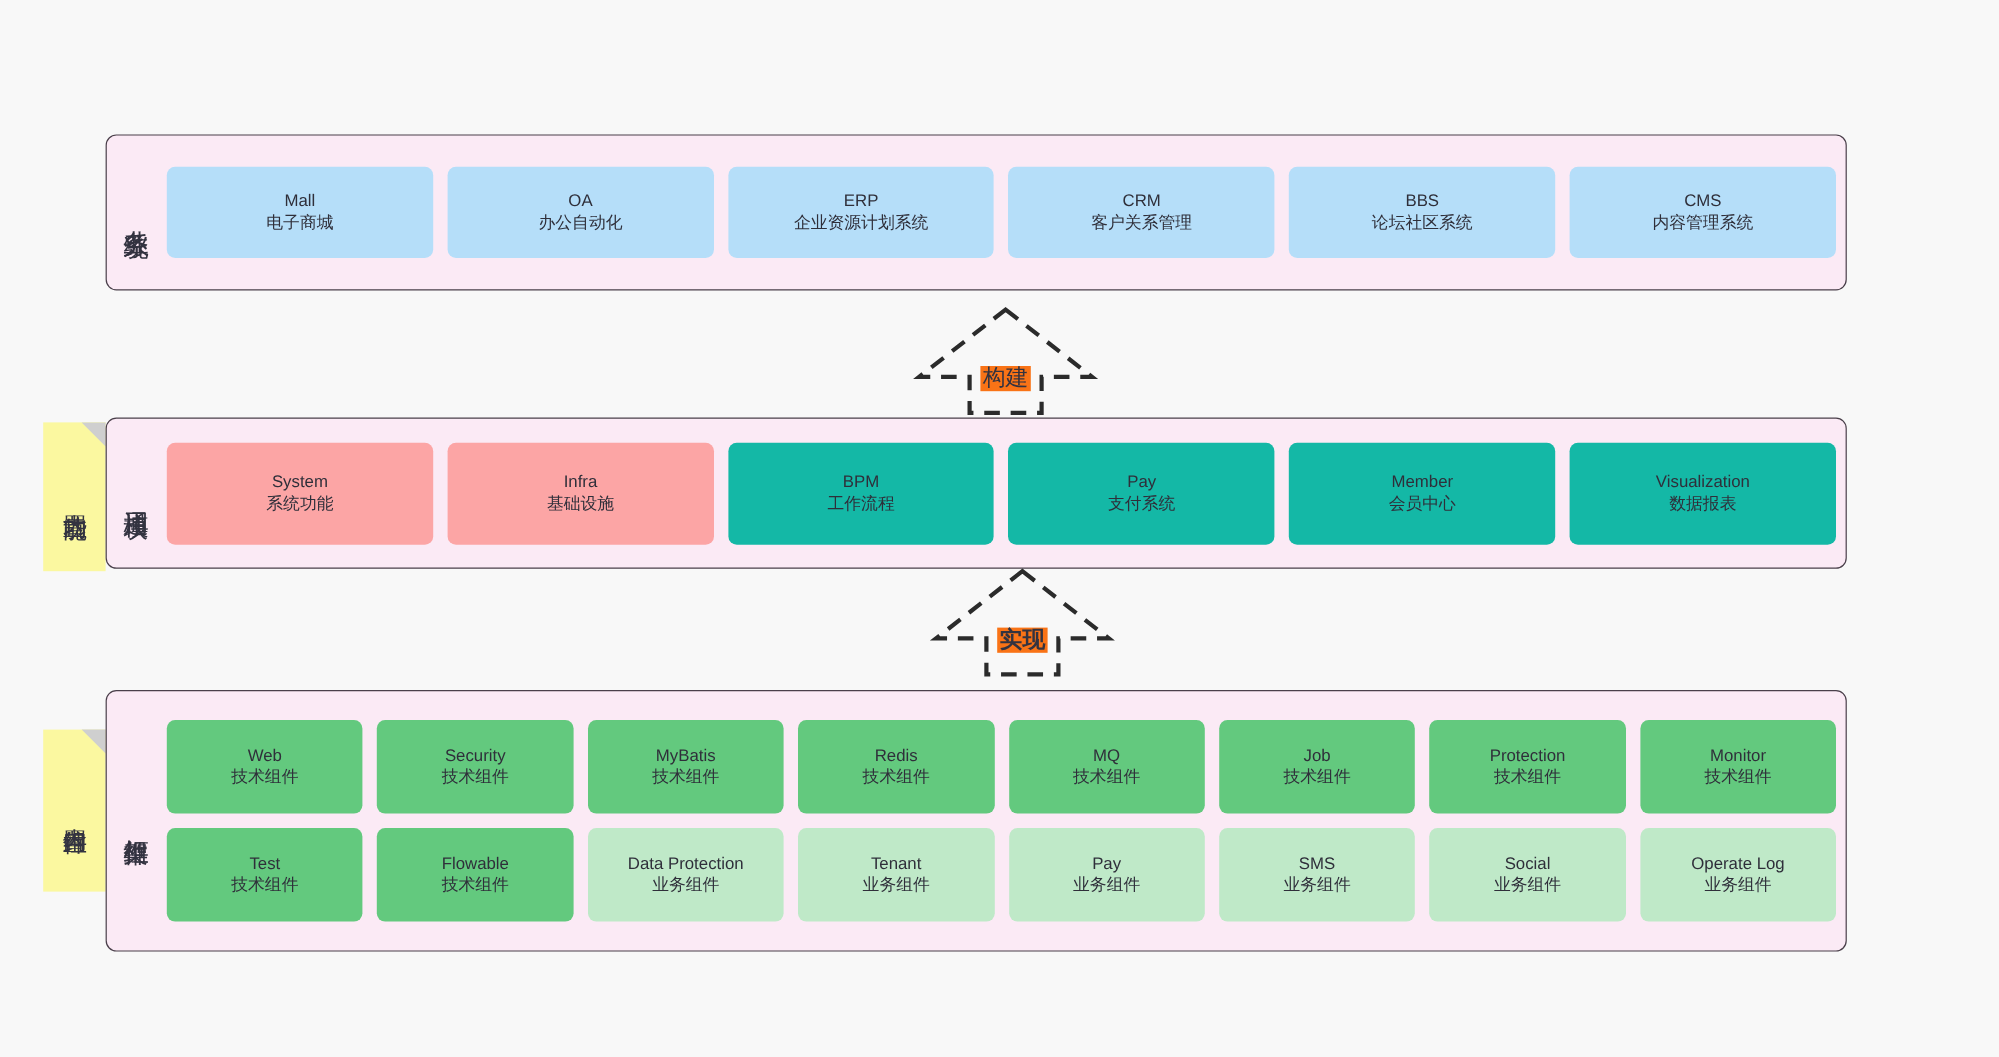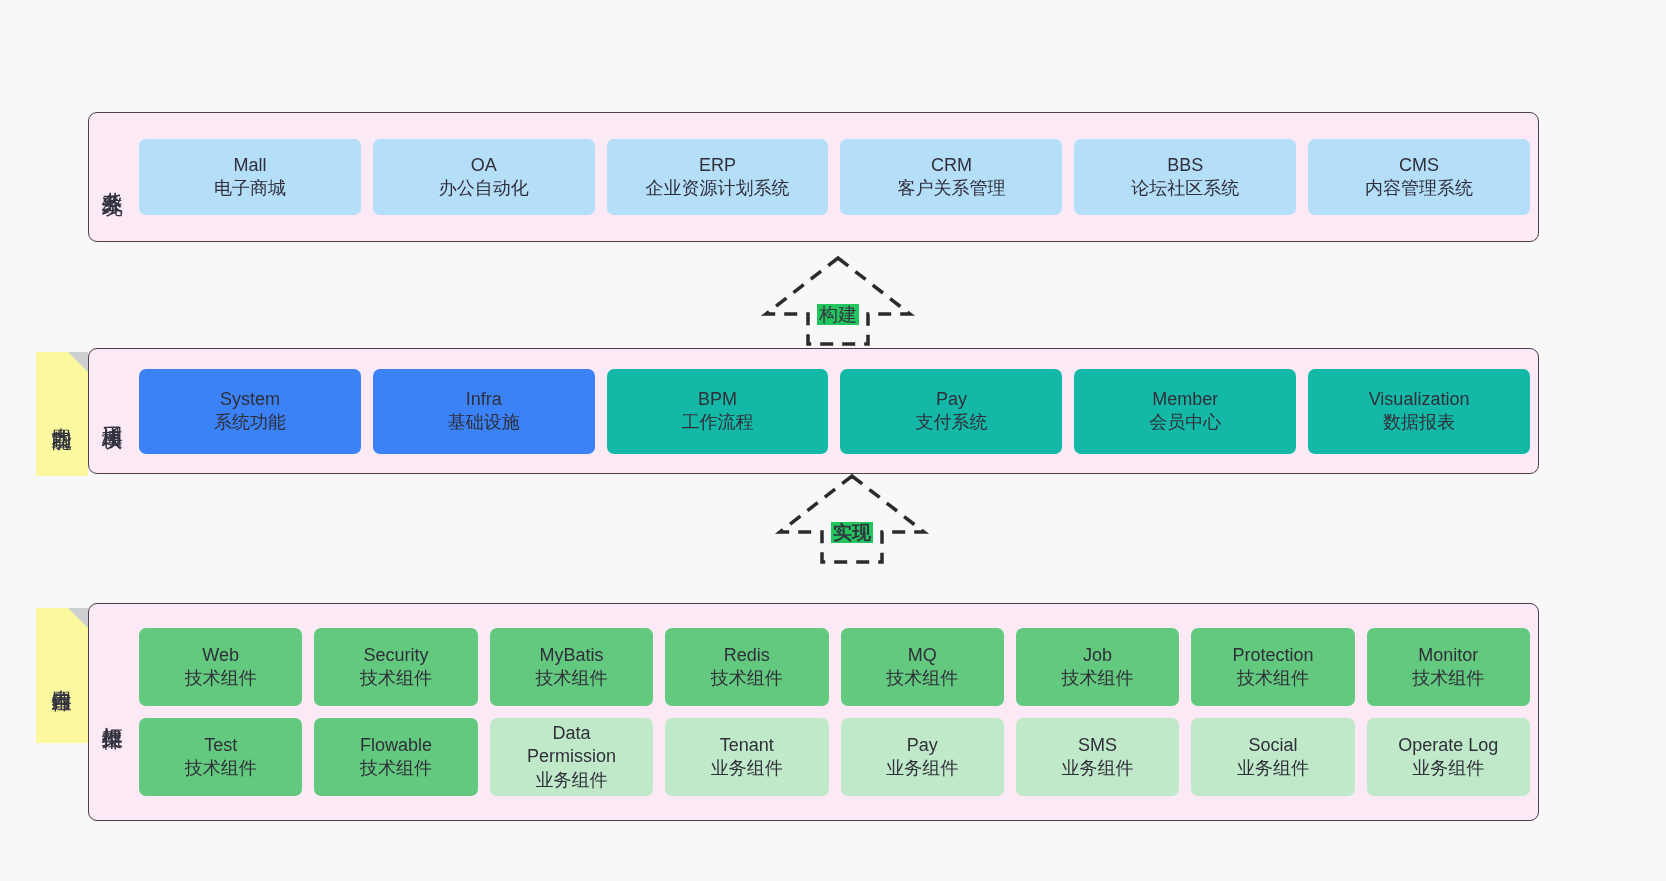--- a/index.html
+++ b/index.html
@@ -76,47 +76,47 @@
   
   .card {
     flex: 1 1 0;
     min-width: 0;
     border-radius: 7px;
     display: flex;
     flex-direction: column;
     align-items: center;
     justify-content: center;
     text-align: center;
-    font-size: 18px;
+    font-size: 14px;
     line-height: 1.28;
     color: #2f2f3a;
-    padding: 6px 16px;
+    padding: 6px 4px;
     box-sizing: border-box;
   }
   .card .t1 { display: block; }
   .card .t2 { display: block; }
 
   .biz-row .card { height: 76px; background: #b5def9; }
   .mod-row .card { height: 85px; }
   .fw-row .card { height: 78px; }
 
-  .c-red     { background: #3b82f6; }
+  .c-red     { background: #fca5a5; }
   .c-pink    { background: #14b8a6; }
   .c-green   { background: #63c97e; }
   .c-lgreen  { background: #bfe9c8; }
 
   
   #layer-business {
     left: 88px; top: 112px; width: 1451px; height: 130px;
   }
   #layer-modules {
     left: 88px; top: 348px; width: 1451px; height: 126px;
   }
   #layer-framework {
-    left: 88px; top: 575px; width: 1451px; height: 218px; margin-top: 28px;
+    left: 88px; top: 575px; width: 1451px; height: 218px;
   }
 
   
   .sticky {
     position: absolute;
     width: 52px;
     background: #fbf8a0;
     color: #333340;
     font-size: 20px;
     line-height: 1.1;
@@ -153,21 +153,21 @@
   .arrow-label {
     position: absolute;
     left: 0; right: 0;
     top: 50px;
     text-align: center;
     font-size: 19px;
     color: #333340;
     pointer-events: none;
   }
   .arrow-label span {
-    background: #22c55e;
+    background: #f97316;
     padding: 0 2px;
   }
 </style>
 </head>
 <body>
 
 <div id="stage">
 
   <div class="layer" id="layer-business">
     <div class="layer-title">业务系统</div>
@@ -306,21 +306,21 @@
         <div class="row fw-row">
           <div class="card c-green">
             <span class="t1">Test</span>
             <span class="t2">技术组件</span>
           </div>
           <div class="card c-green">
             <span class="t1">Flowable</span>
             <span class="t2">技术组件</span>
           </div>
           <div class="card c-lgreen">
-            <span class="t1">Data Permission</span>
+            <span class="t1">Data Protection</span>
             <span class="t2">业务组件</span>
           </div>
           <div class="card c-lgreen">
             <span class="t1">Tenant</span>
             <span class="t2">业务组件</span>
           </div>
           <div class="card c-lgreen">
             <span class="t1">Pay</span>
             <span class="t2">业务组件</span>
           </div>

